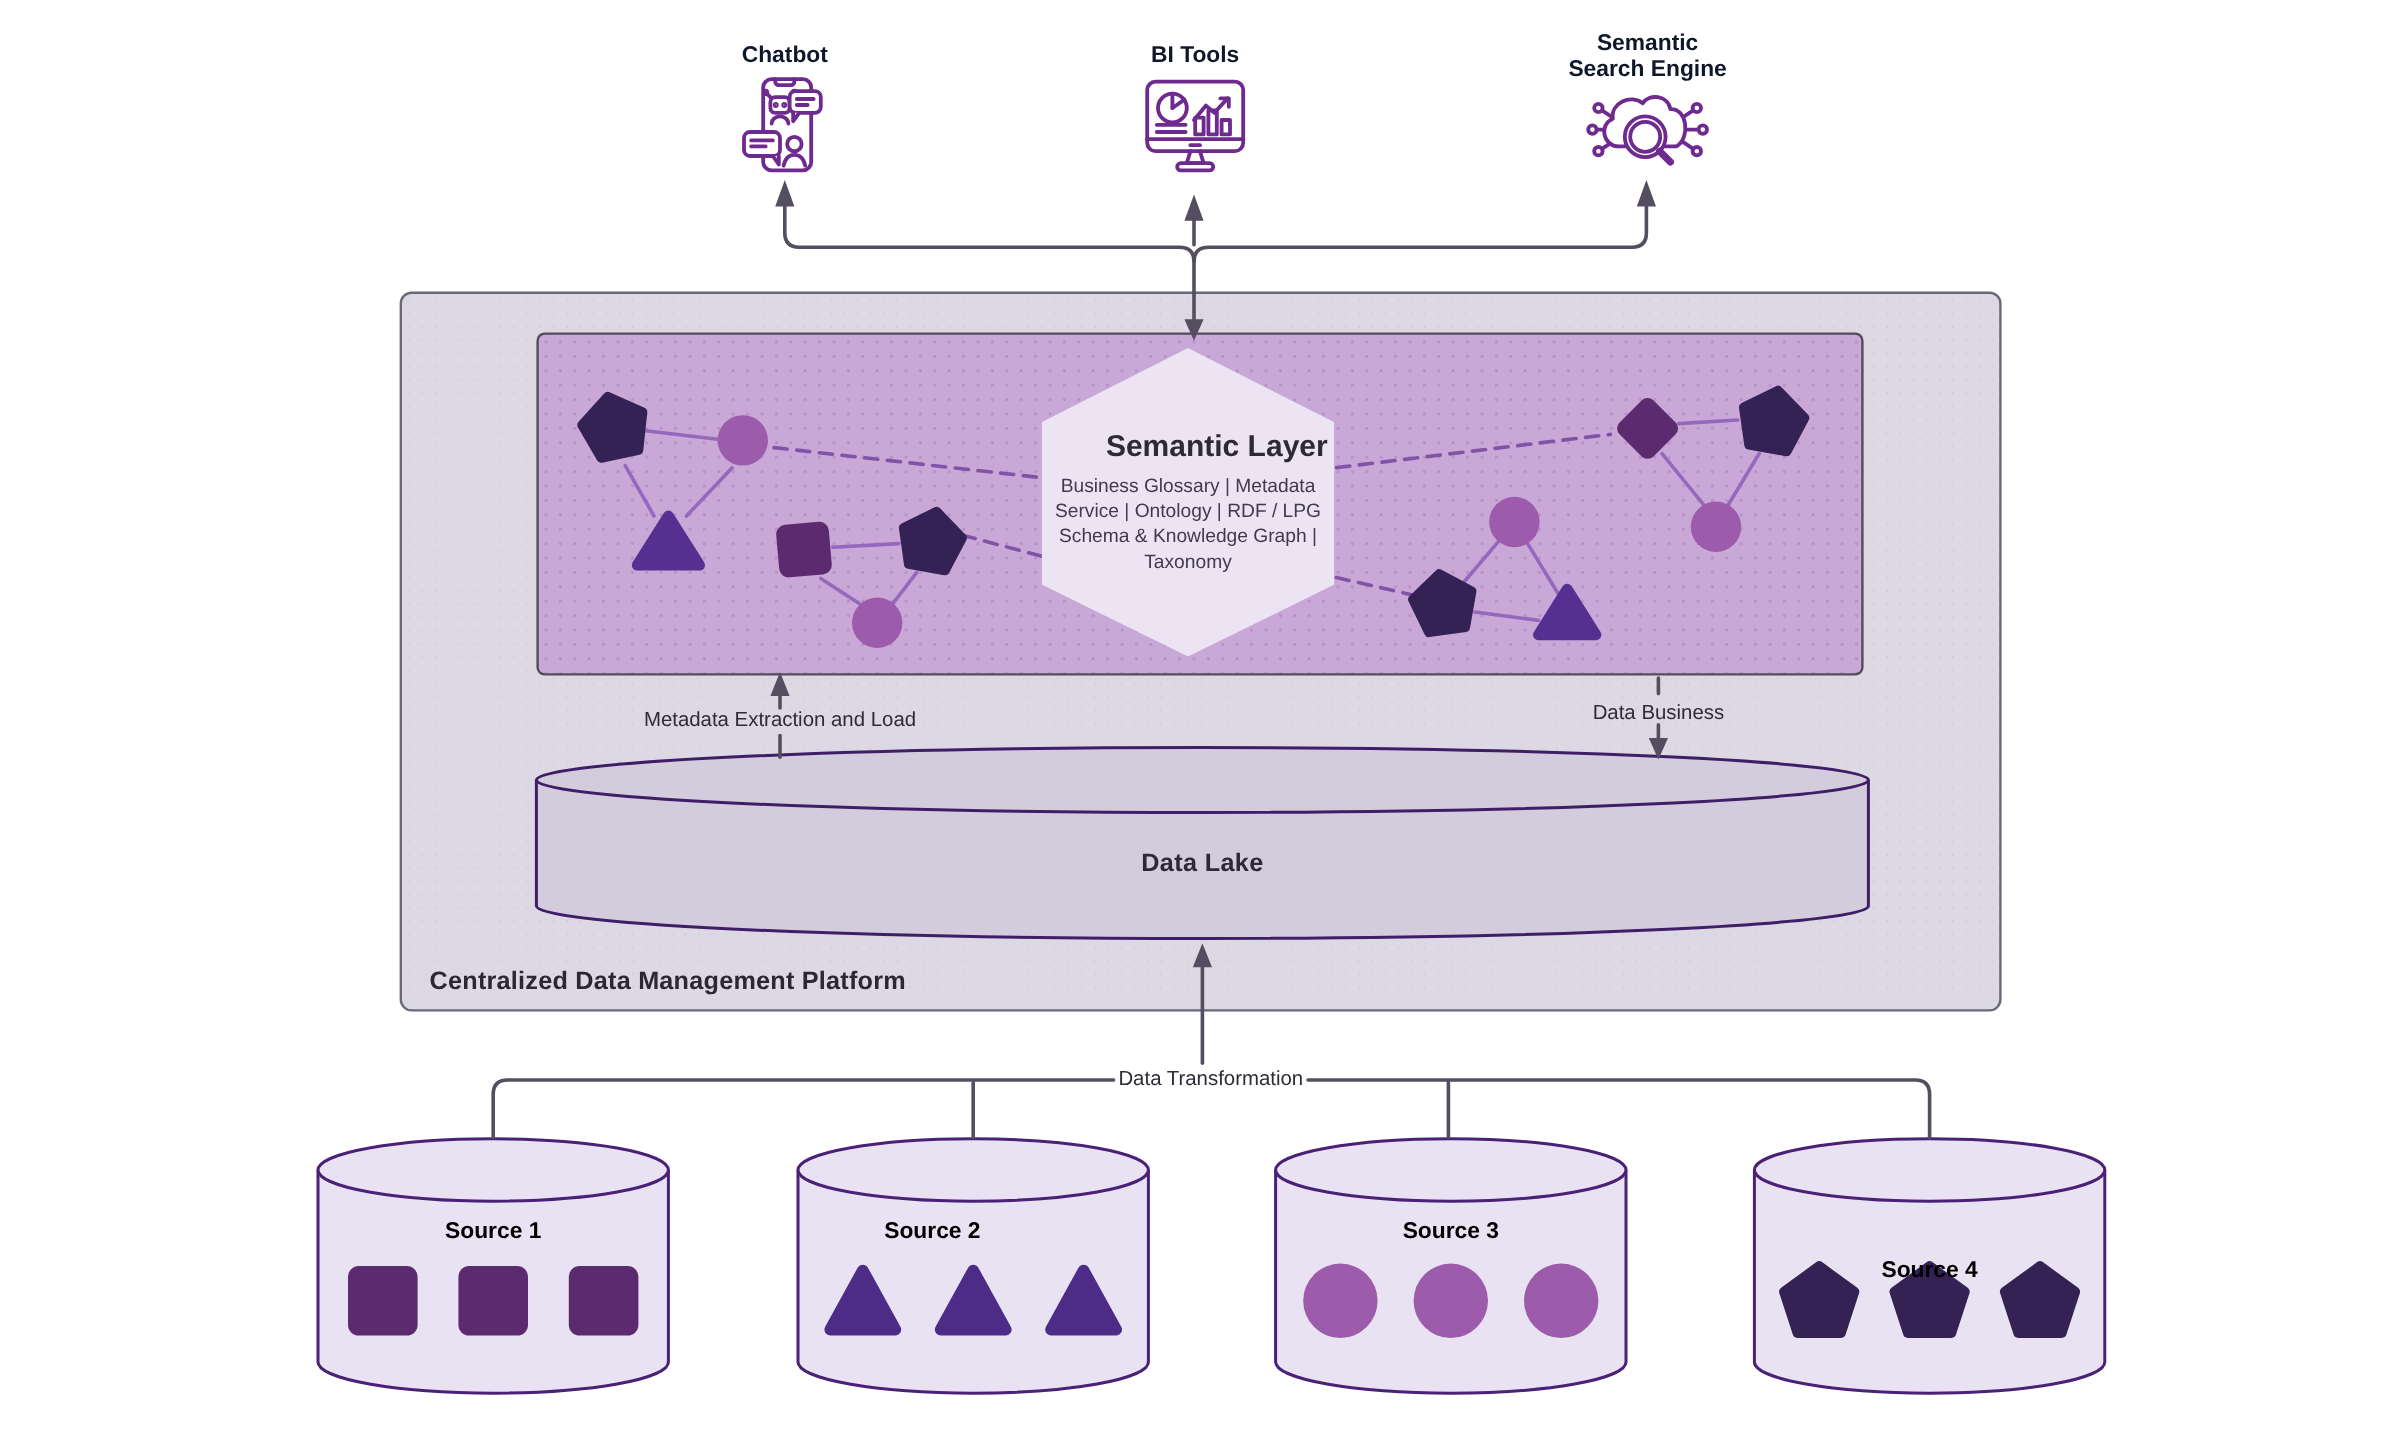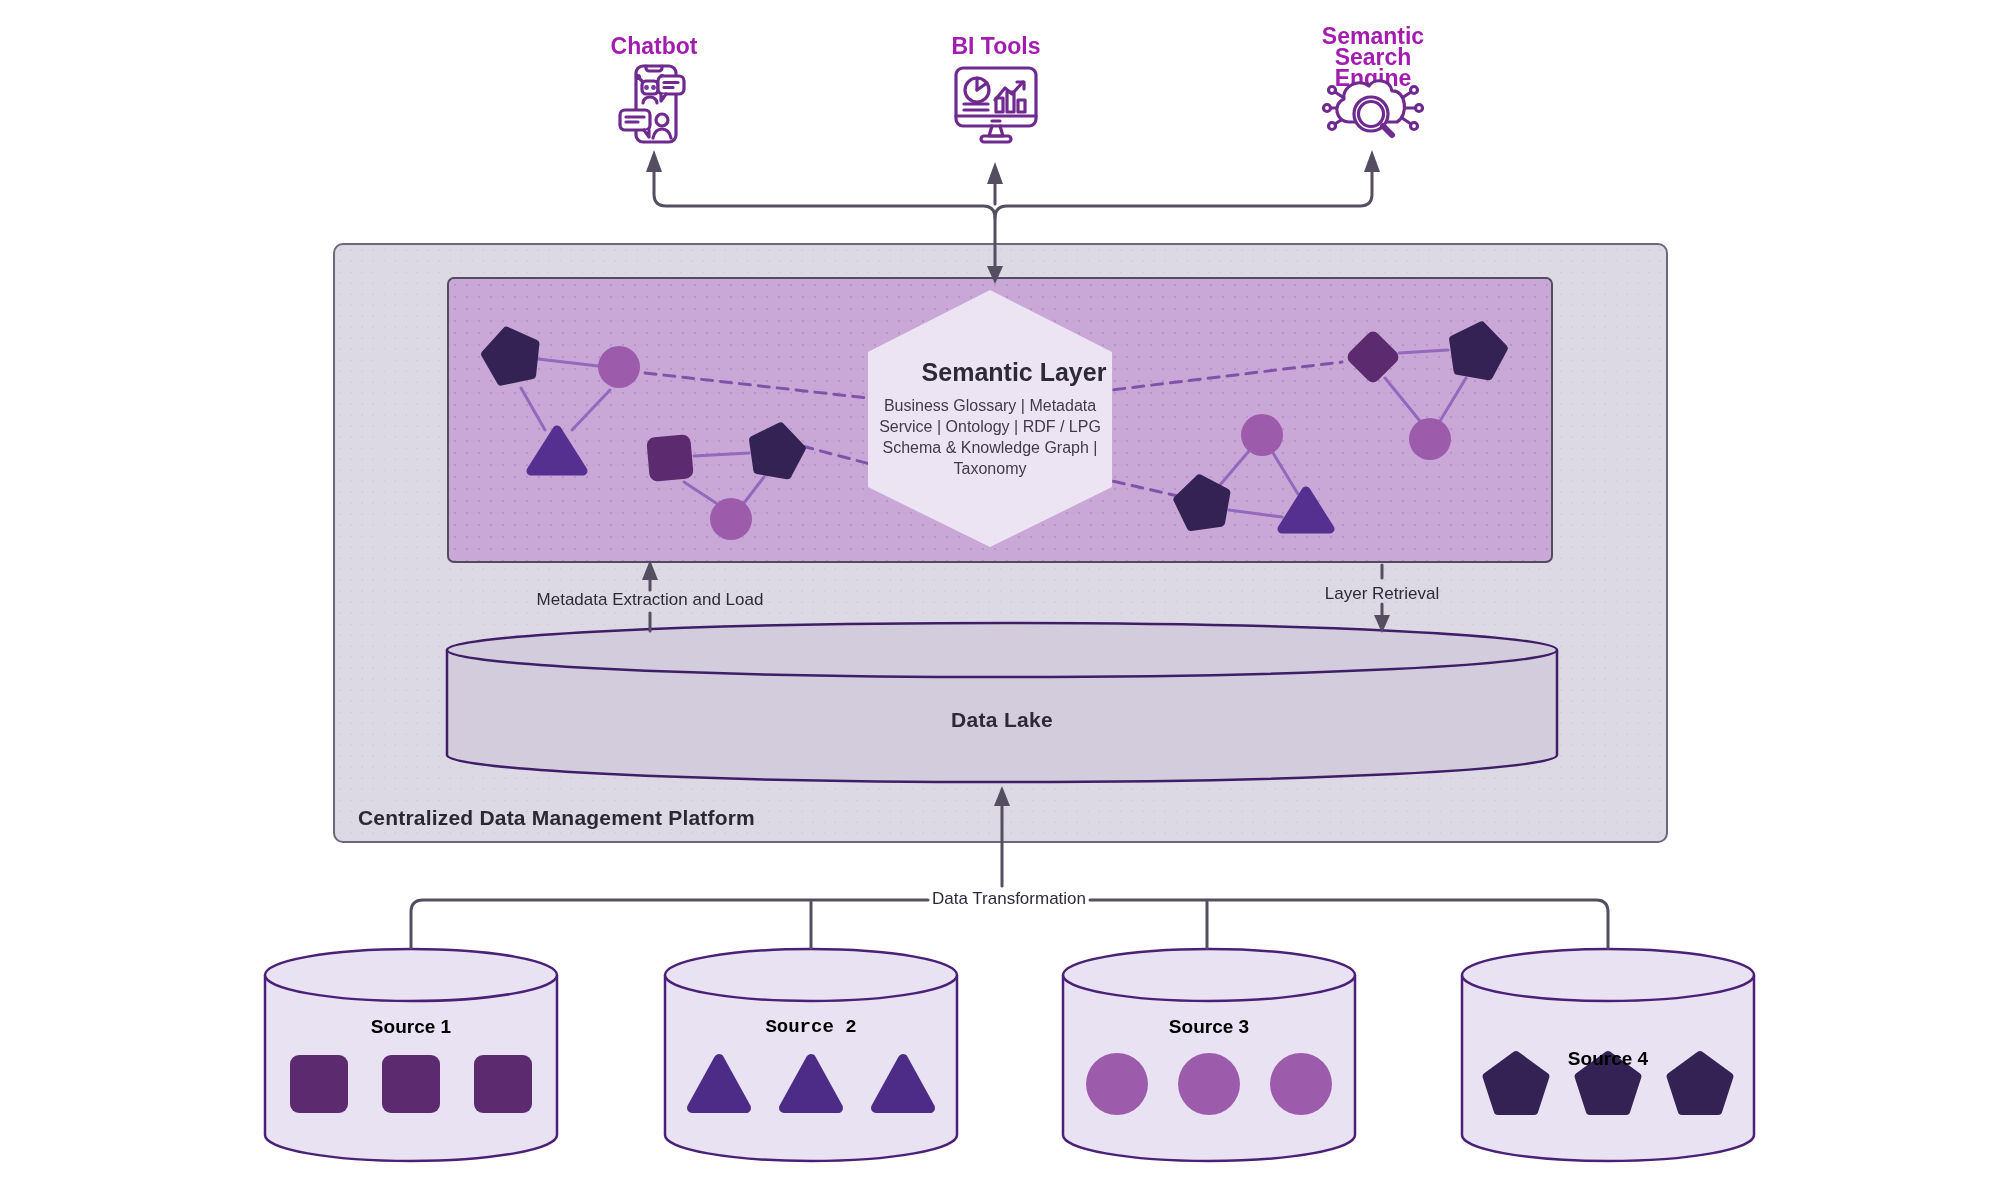--- a/index.html
+++ b/index.html
@@ -2,22 +2,22 @@
 <html><head>
 <meta charset="utf-8">
 <style>
   html,body{margin:0;padding:0;background:#ffffff;}
   .canvas{
     position:relative;width:2000px;height:1198px;background:#ffffff;
     font-family:"Liberation Sans", sans-serif;overflow:hidden;
   }
   
   .consumer-label{
-    position:absolute;text-align:center;font-weight:bold;font-size:23px;
-    line-height:21px;color:#a21caf;z-index:7;
+    position:absolute;text-align:center;font-weight:bold;font-size:19px;
+    line-height:21px;color:#0f172a;z-index:7;
   }
   .consumer-icon{position:absolute;z-index:7;}
   
   .platform-box{
     position:absolute;left:333px;top:243px;width:1335px;height:600px;
     background:#dcd9e4;border:2px solid #6b6878;border-radius:10px;z-index:1;
     background-image:radial-gradient(rgba(90,80,110,0.08) 1px, transparent 1px);
     background-size:11px 11px;box-sizing:border-box;
   }
   .semantic-box{
@@ -151,21 +151,21 @@
 
   <svg class="source-svg" style="left:661px;top:940px;" width="300" height="250" viewBox="0 0 300 250">
     <path d="M4,35 V195 A146,26 0 0 0 296,195 V35" fill="#e8e2f3" stroke="#4a2176" stroke-width="2.5"></path>
     <ellipse cx="150" cy="35" rx="146" ry="26" fill="#e8e2f3" stroke="#4a2176" stroke-width="2.5"></ellipse>
     <g fill="#4d2c88" stroke="#4d2c88" stroke-width="10" stroke-linejoin="round">
       <polygon points="58,119 85,168 31,168"></polygon>
       <polygon points="150,119 177,168 123,168"></polygon>
       <polygon points="242,119 269,168 215,168"></polygon>
     </g>
   </svg>
-  <div class="source-label" style="left:661px;top:1016px;font-family:Liberation Mono, monospace;">Source 2</div>
+  <div class="source-label" style="left:627px;top:1016px;">Source 2</div>
 
   <svg class="source-svg" style="left:1059px;top:940px;" width="300" height="250" viewBox="0 0 300 250">
     <path d="M4,35 V195 A146,26 0 0 0 296,195 V35" fill="#e8e2f3" stroke="#4a2176" stroke-width="2.5"></path>
     <ellipse cx="150" cy="35" rx="146" ry="26" fill="#e8e2f3" stroke="#4a2176" stroke-width="2.5"></ellipse>
     <g fill="#9d5bab">
       <circle cx="58" cy="144" r="31"></circle>
       <circle cx="150" cy="144" r="31"></circle>
       <circle cx="242" cy="144" r="31"></circle>
     </g>
   </svg>
@@ -255,16 +255,16 @@
       <polygon points="1306,491 1330,529 1282,529" fill="#553090" stroke="#553090" stroke-width="9" stroke-linejoin="round"></polygon>
     </g>
   </svg>
 
   <div class="hexagon">
     <div class="hex-title">Semantic Layer</div>
     <div class="hex-sub">Business Glossary | Metadata Service | Ontology | RDF / LPG Schema &amp; Knowledge Graph | Taxonomy</div>
   </div>
 
   <div class="flow-label" style="left:510px;top:590px;width:280px;">Metadata Extraction and Load</div>
-  <div class="flow-label" style="left:1282px;top:584px;width:200px;">Layer Retrieval</div>
+  <div class="flow-label" style="left:1282px;top:584px;width:200px;">Data Business</div>
   <div class="flow-label" style="left:909px;top:889px;width:200px;">Data Transformation</div>
 
 </div>
 
 </body></html>

